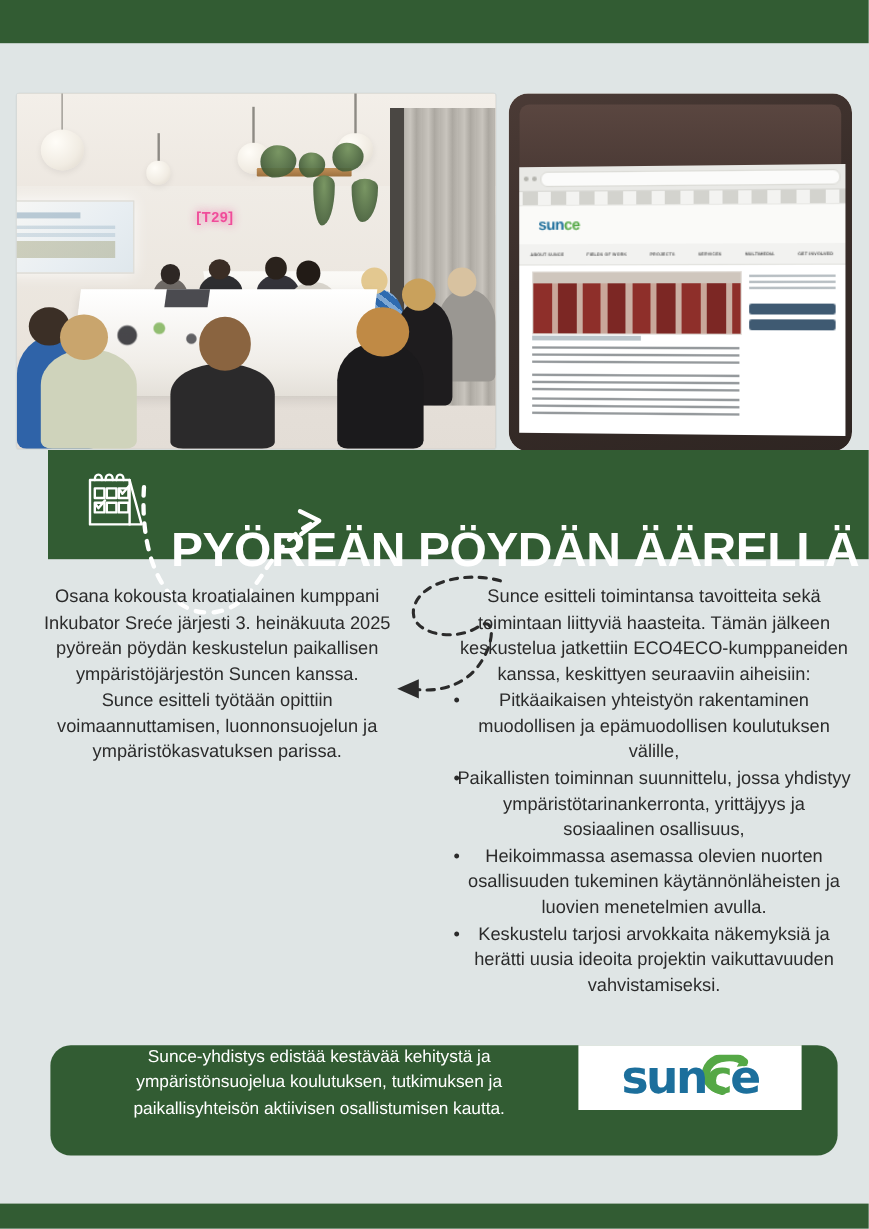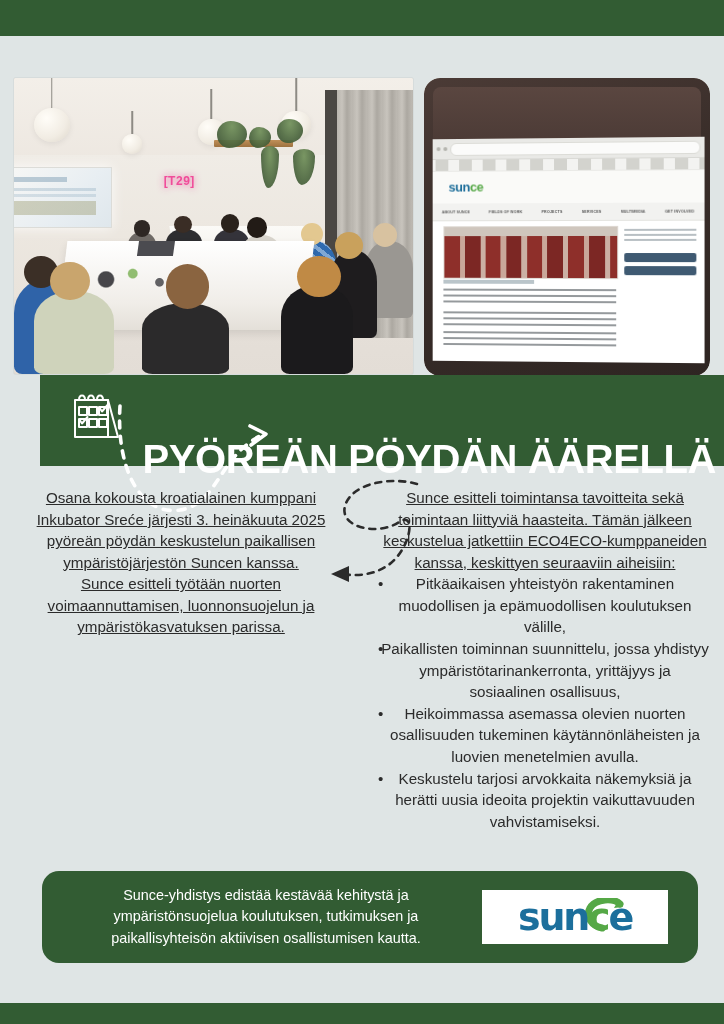--- a/index.html
+++ b/index.html
@@ -313,21 +313,21 @@
     top: 0;
     color: #2b2b2b;
     font-size: 15.2px;
     line-height: 1.42;
     text-align: center;
     font-family: "Liberation Sans", sans-serif;
   }
   .col-left  { left: 26px;  width: 310px; }
   .col-right { left: 380px; width: 330px; }
 
-  .col p { margin: 0; text-decoration: underline; }
+  .col p { margin: 0; }
 
   .bullets {
     list-style: none;
     margin: 0;
     padding: 0;
   }
   .bullets li {
     position: relative;
     margin: 0;
     padding: 0 0 0 0;
@@ -347,21 +347,20 @@
   }
 
   
   .footer {
     position: absolute;
     left: 42px; top: 871px;
     width: 656px; height: 92px;
     background: #325c33;
     border-radius: 17px;
     display: flex;
-    align-items: center;
   }
   .footer-text {
     flex: 1;
     color: #ffffff;
     font-size: 14.4px;
     line-height: 1.48;
     text-align: center;
     padding: 0 10px 0 18px;
     font-family: "Liberation Sans", sans-serif;
   }
@@ -518,21 +517,21 @@
 
   <svg class="arrow-white" viewBox="0 0 230 160">
     <path d="M10 8 C6 70, 30 118, 70 112 C108 106, 108 60, 150 38" fill="none" stroke="#ffffff" stroke-width="3.6" stroke-dasharray="7 8" stroke-linecap="round"></path>
     <path d="M140 28 L156 36 L141 47" fill="none" stroke="#ffffff" stroke-width="3.6" stroke-linecap="round" stroke-linejoin="round"></path>
   </svg>
 
   <div class="columns">
 
     <div class="col col-left">
       <p>Osana kokousta kroatialainen kumppani Inkubator Sreće järjesti 3. heinäkuuta 2025 pyöreän pöydän keskustelun paikallisen ympäristöjärjestön Suncen kanssa.</p>
-      <p>Sunce esitteli työtään nuorten voimaannuttamisen, luonnonsuojelun ja ympäristökasvatuksen parissa.</p>
+      <p>Sunce esitteli työtään opittiin voimaannuttamisen, luonnonsuojelun ja ympäristökasvatuksen parissa.</p>
     </div>
 
     <div class="col col-right">
       <p>Sunce esitteli toimintansa tavoitteita sekä toimintaan liittyviä haasteita. Tämän jälkeen keskustelua jatkettiin ECO4ECO-kumppaneiden kanssa, keskittyen seuraaviin aiheisiin:</p>
       <ul class="bullets">
         <li><span class="bul">•</span><span>Pitkäaikaisen yhteistyön rakentaminen muodollisen ja epämuodollisen koulutuksen välille,</span></li>
         <li><span class="bul">•</span><span>Paikallisten toiminnan suunnittelu, jossa yhdistyy ympäristötarinankerronta, yrittäjyys ja sosiaalinen osallisuus,</span></li>
         <li><span class="bul">•</span><span>Heikoimmassa asemassa olevien nuorten osallisuuden tukeminen käytännönläheisten ja luovien menetelmien avulla.</span></li>
         <li><span class="bul">•</span><span>Keskustelu tarjosi arvokkaita näkemyksiä ja herätti uusia ideoita projektin vaikuttavuuden vahvistamiseksi.</span></li>
       </ul>

